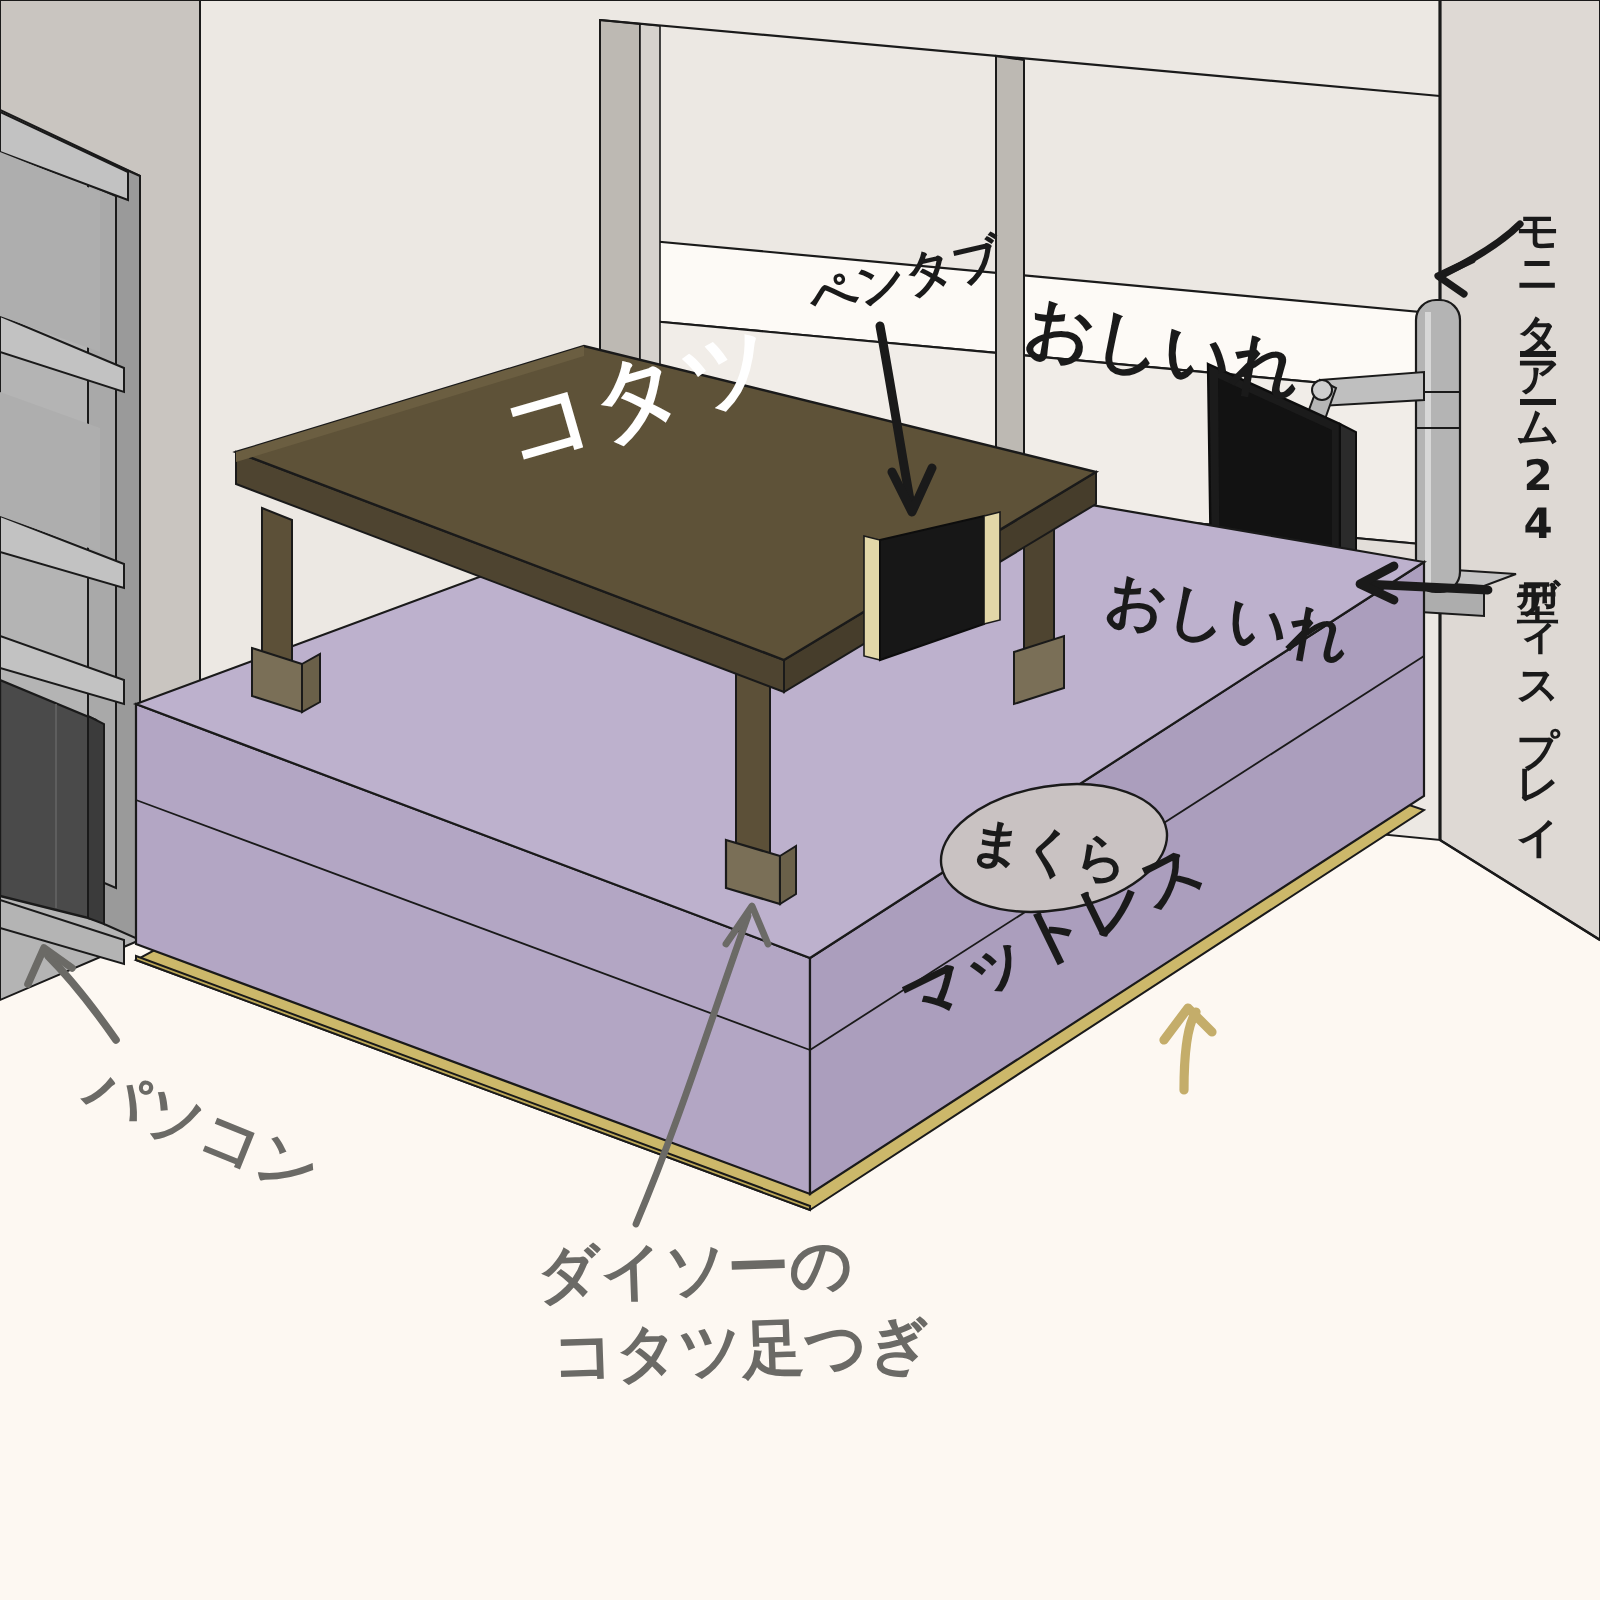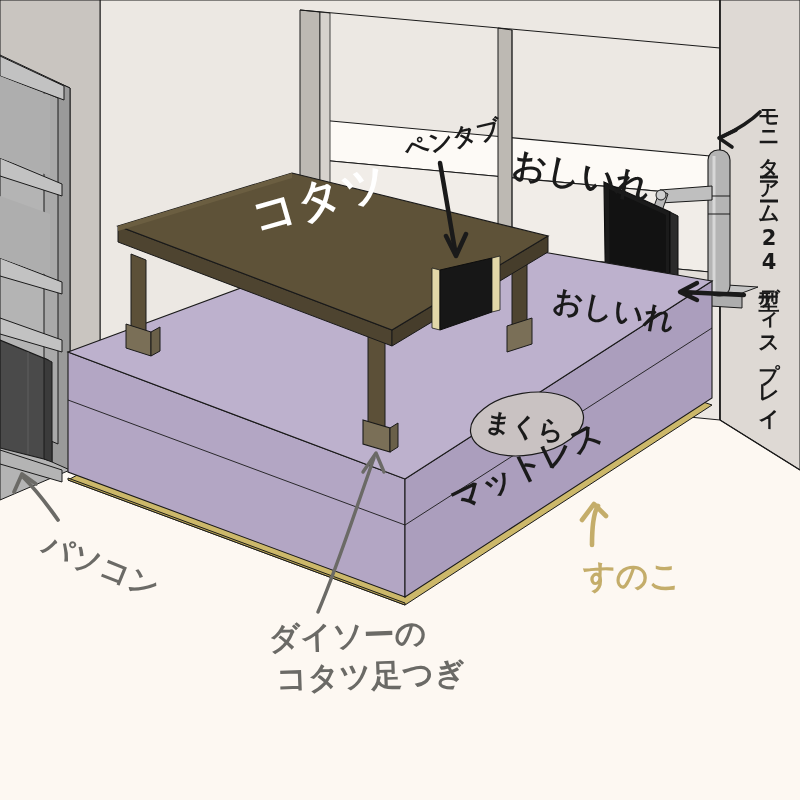--- a/index.html
+++ b/index.html
@@ -164,21 +164,20 @@
   <div class="hand-label" style="left:556px; top:284px; font-size:30px; color:#1a1a1a; transform:rotate(10deg); transform-origin:left top;">おしいれ</div>
 
   <div class="hand-label" style="left:758px; top:94px; font-size:21px; color:#1a1a1a; writing-mode:vertical-rl; text-orientation:upright;">モニターアーム</div>
 
   <div class="hand-label" style="left:758px; top:226px; font-size:21px; color:#1a1a1a; writing-mode:vertical-rl; text-orientation:upright;">24型ディスプレイ</div>
 
   <div class="hand-label" style="left:487px; top:408px; font-size:26px; color:#1a1a1a; transform:rotate(8deg); transform-origin:left top;">まくら</div>
 
   <div class="hand-label" style="left:446px; top:488px; font-size:32px; color:#1a1a1a; transform:rotate(-26deg); transform-origin:left top;">マットレス</div>
 
-  <div class="hand-label" style="left:583px; top:560px; font-size:32px; color:#c4ad6a;">すのこ</div>
 
   <div class="hand-label" style="left:50px; top:528px; font-size:30px; color:#6b6a66; transform:rotate(22deg); transform-origin:left top;">パソコン</div>
 
   <div class="hand-label" style="left:268px; top:622px; font-size:31px; color:#6b6a66; transform:rotate(-2deg); transform-origin:left top;">
     <div>ダイソーの</div>
     <div style="margin-top:8px; margin-left:6px;">コタツ足つぎ</div>
   </div>
 
 </div>
 

